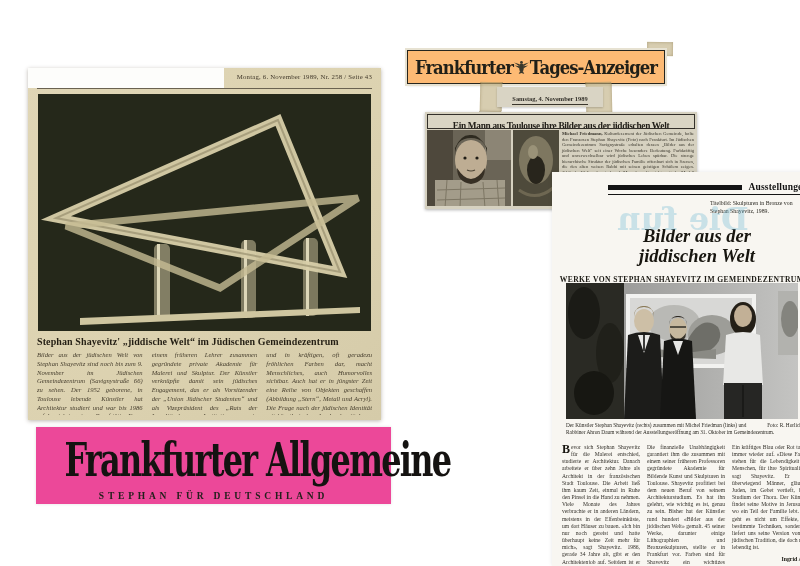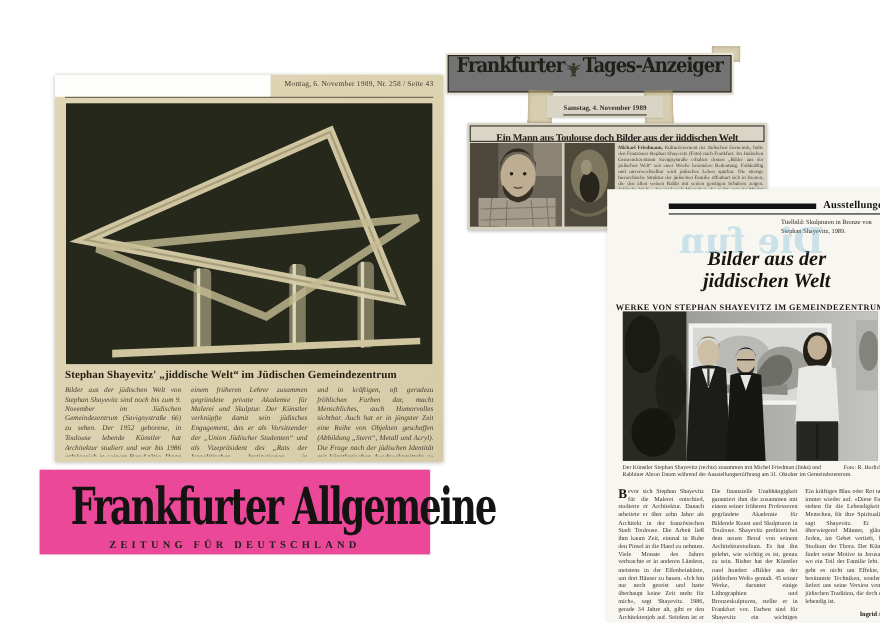--- a/index.html
+++ b/index.html
@@ -1,44 +1,44 @@
 <!DOCTYPE html>
 <html><head>
 <meta charset="utf-8">
 <style>
   html,body{margin:0;padding:0;}
   body{width:800px;height:566px;overflow:hidden;background:#ffffff;
        font-family:"Liberation Serif", serif;-webkit-font-smoothing:antialiased;}
   .page{position:relative;width:800px;height:566px;background:#ffffff;}
 
   
-  .faz-clip{position:absolute;left:50px;top:68px;width:353px;height:352px;
+  .faz-clip{position:absolute;left:28px;top:68px;width:353px;height:352px;
             background:linear-gradient(135deg,#e0d6b6 0%,#dcd2b0 55%,#d5cba9 100%);
             box-shadow:0 1px 4px rgba(60,50,30,.35);}
   .faz-white-patch{position:absolute;left:0;top:0;width:196px;height:20px;background:#fdfdfb;}
   .faz-dateline{position:absolute;top:5px;right:9px;font-size:6.8px;color:#42392b;letter-spacing:.2px;}
   .faz-rule{position:absolute;top:20px;left:9px;right:9px;border-top:1px solid #6a6250;}
   .faz-photo{position:absolute;left:10px;top:26px;width:333px;height:237px;background:#232618;overflow:hidden;}
   .faz-headline{position:absolute;left:9px;top:268px;right:9px;font-size:10px;font-weight:bold;color:#241f14;letter-spacing:.1px;}
   .faz-cols{position:absolute;left:9px;right:9px;top:283px;bottom:5px;display:flex;gap:9px;overflow:hidden;}
   .faz-col{flex:1;font-style:italic;font-size:6.6px;line-height:1.33;text-align:justify;color:#453d2d;}
 
   
   .faz-logo{position:absolute;left:36px;top:427px;width:355px;height:77px;background:#ec4899;
             box-shadow:0 0 3px rgba(0,0,0,.12);text-align:center;}
   .faz-logo-title{margin-top:10px;font-family:"DejaVu Serif", serif;font-weight:bold;font-size:38px;
             letter-spacing:-2px;white-space:nowrap;color:#151311;
             transform:scale(.84,1.22);transform-origin:50% 50%;}
   .faz-logo-sub{margin-top:9px;font-size:9.5px;letter-spacing:3.8px;color:#23201c;font-weight:bold;}
 
   
   .ta-clip{position:absolute;left:404px;top:42px;width:298px;height:170px;}
-  .ta-masthead{position:absolute;left:3px;top:8px;width:258px;height:34px;background:#737373;
+  .ta-masthead{position:absolute;left:3px;top:8px;width:258px;height:34px;background:#fdba74;
                border:1.5px solid #26251e;box-shadow:0 0 0 2px #e7e2d2, 0 1px 3px rgba(0,0,0,.25);
-               display:flex;justify-content:space-between;padding:0 7px;box-sizing:border-box;}
+               display:flex;align-items:center;justify-content:space-between;padding:0 7px;box-sizing:border-box;}
   .ta-masthead .mh-word{font-family:"DejaVu Serif", serif;font-weight:bold;font-size:16.5px;color:#201f18;
                letter-spacing:-1px;transform:scaleY(1.12);white-space:nowrap;}
   .ta-date-strip{position:absolute;left:93px;top:45px;width:106px;height:20px;background:#d9d4c4;
                box-shadow:0 1px 2px rgba(0,0,0,.2);text-align:center;}
   .ta-date{display:inline-block;margin-top:4px;font-size:6.4px;font-weight:bold;color:#33302a;
                border-bottom:1px solid #3a362c;padding-bottom:2px;}
   .tape{position:absolute;background:rgba(189,172,124,.6);box-shadow:inset 0 0 3px rgba(120,100,50,.5);}
   .tape1{left:76px;top:40px;width:22px;height:30px;transform:rotate(2deg);}
   .tape2{left:182px;top:40px;width:26px;height:33px;transform:rotate(-2deg);}
   .tape3{left:243px;top:0px;width:26px;height:14px;transform:rotate(1deg);}
@@ -115,21 +115,21 @@
     <div class="faz-headline">Stephan Shayevitz' „jiddische Welt“ im Jüdischen Gemeindezentrum</div>
     <div class="faz-cols">
       <div class="faz-col">Bilder aus der jüdischen Welt von Stephan Shayevitz sind noch bis zum 9. November im Jüdischen Gemeindezentrum (Savignystraße 66) zu sehen. Der 1952 geborene, in Toulouse lebende Künstler hat Architektur studiert und war bis 1986 erfolgreich in seinem Beruf tätig. Dann erfüllte er sich seinen Jugendtraum, indem er zu malen begann. Existenzgrundlage wurde ihm eine mit</div>
       <div class="faz-col">einem früheren Lehrer zusammen gegründete private Akademie für Malerei und Skulptur. Der Künstler verknüpfte damit sein jüdisches Engagement, das er als Vorsitzender der „Union Jüdischer Studenten“ und als Vizepräsident des „Rats der Israelitischen Institutionen in Frankreich“ bisher auf andere Weise gelebt hatte. Shayevitz stellt Szenen aus dem orthodoxen jüdischen Leben realistisch</div>
       <div class="faz-col">und in kräftigen, oft geradezu fröhlichen Farben dar, macht Menschliches, auch Humorvolles sichtbar. Auch hat er in jüngster Zeit eine Reihe von Objekten geschaffen (Abbildung „Stern“, Metall und Acryl). Die Frage nach der jüdischen Identität mit künstlerischen Ausdrucksmitteln zu behandeln, nennt Shayevitz sein Hauptthema. (Geöffnet täglich von 12 bis 19 Uhr.) (ked.)</div>
     </div>
   </div>
 
   <div class="faz-logo">
     <div class="faz-logo-title">Frankfurter Allgemeine</div>
-    <div class="faz-logo-sub">ZEITUNG FÜR DEUTSCHLAND</div>
+    <div class="faz-logo-sub">STEPHAN FÜR DEUTSCHLAND</div>
   </div>
 
   <div class="ta-clip">
     <div class="tape tape3"></div>
     <div class="ta-masthead">
       <span class="mh-word">Frankfurter</span>
       <svg width="24" height="24" viewBox="0 0 24 24">
         <g fill="#3a382c">
           <ellipse cx="12" cy="13" rx="3.2" ry="6"></ellipse>
           <circle cx="12" cy="5.5" r="2"></circle>
@@ -141,21 +141,21 @@
       <span class="mh-word">Tages-Anzeiger</span>
     </div>
     <div class="tape tape1"></div>
     <div class="tape tape2"></div>
     <div class="ta-date-strip">
       <span class="ta-date">Samstag, 4. November 1989</span>
     </div>
 
     <div class="ta-article">
       <div class="ta-headline-box">
-        <span class="ta-headline">Ein Mann aus Toulouse doch Bilder aus der jiddischen Welt</span>
+        <span class="ta-headline">Ein Mann aus Toulouse ihre Bilder aus der jiddischen Welt</span>
       </div>
       <div class="ta-row">
         <svg class="ta-photo-portrait" width="84" height="78" viewBox="0 0 84 78">
           <rect width="84" height="78" fill="#6a6456"></rect>
           <rect x="0" y="0" width="26" height="78" fill="#4e483c"></rect>
           <rect x="58" y="0" width="26" height="30" fill="#8c8575"></rect>
           <rect x="8" y="50" width="70" height="28" fill="#a39c8a"></rect>
           <g stroke="#7d7664" stroke-width="1">
             <line x1="20" y1="50" x2="18" y2="78"></line>
               <line x1="34" y1="52" x2="33" y2="78"></line>

